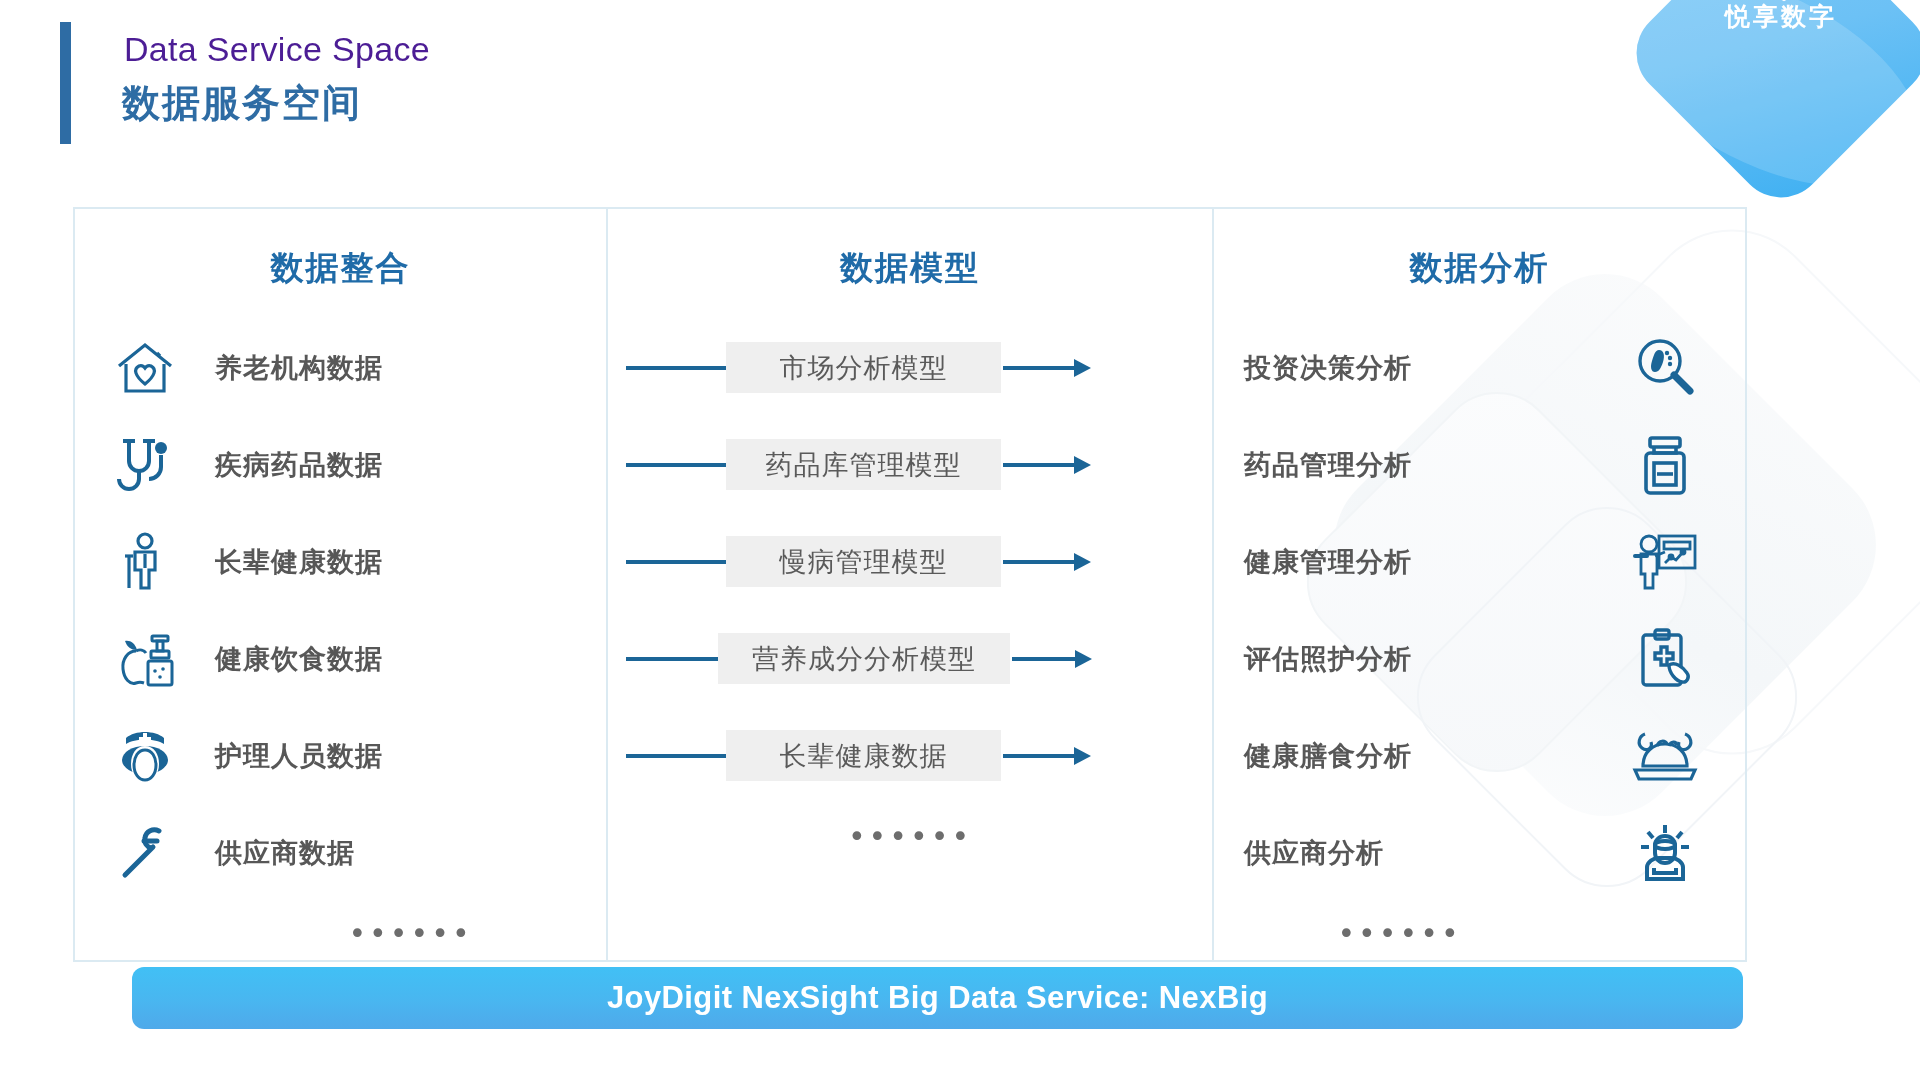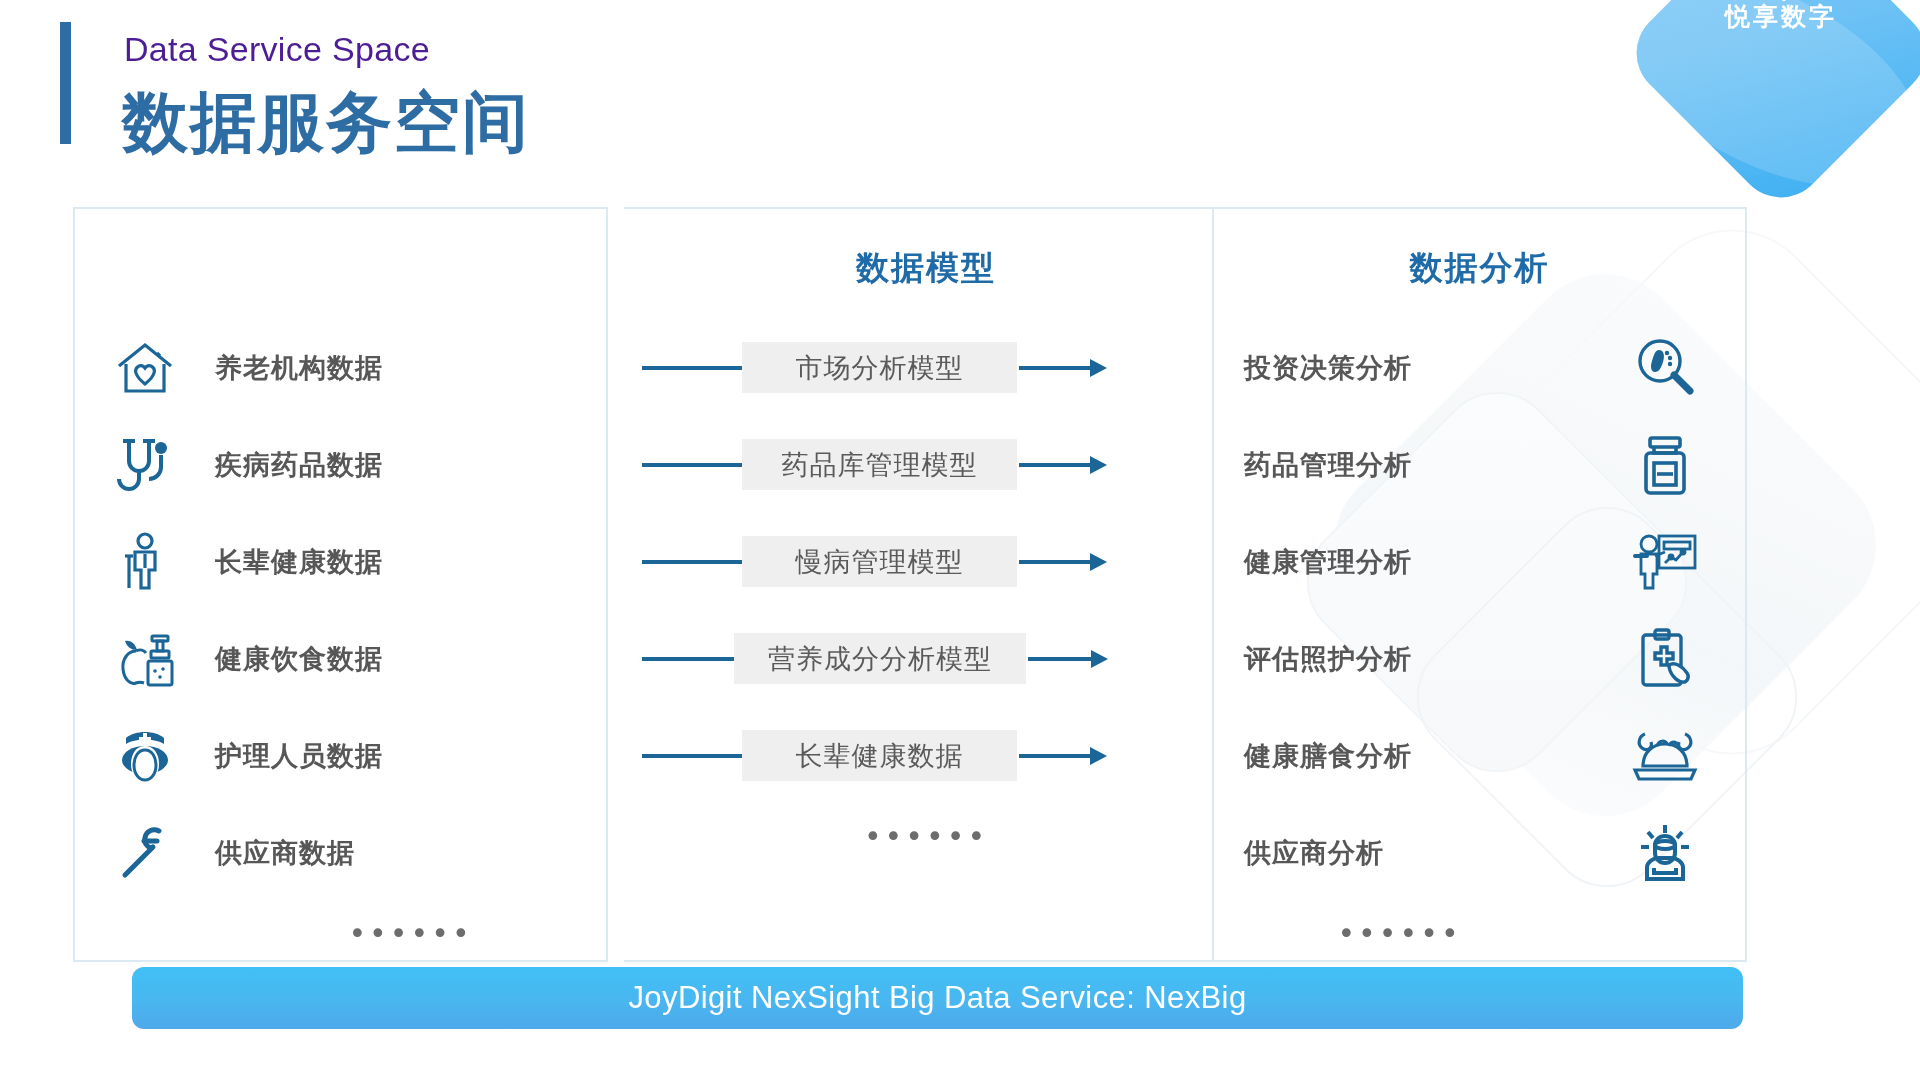--- a/index.html
+++ b/index.html
@@ -13,42 +13,42 @@
   .wm1{left:1345px;top:430px;width:300px;height:300px;transform:rotate(45deg);background:linear-gradient(135deg,#fbfcfd 0%,#f6f8fa 100%);border-color:#f2f5f7;}
   .wm2{left:1455px;top:545px;width:300px;height:300px;transform:rotate(45deg);border-color:#f1f4f7;}
   .wm3{left:1520px;top:280px;width:420px;height:420px;transform:rotate(45deg);border-color:#f6f8fa;border-radius:90px;}
   .wmfill{position:absolute;left:1390px;top:330px;width:430px;height:430px;transform:rotate(45deg);
           background:linear-gradient(160deg,#fafbfc 0%,#f4f7f9 60%,#fbfcfd 100%);border-radius:80px;pointer-events:none;}
 
   
   .hdr-bar{position:absolute;left:60px;top:22px;width:11px;height:122px;background:#2e6ca4;}
   .hdr-en{position:absolute;left:124px;top:30px;font-size:34px;color:#4c1d95;letter-spacing:.3px;
           font-family:"Liberation Sans",sans-serif;}
-  .hdr-cn{position:absolute;left:122px;top:78px;font-size:66px;font-weight:bold;color:#2e6ca4;letter-spacing:2px;
+  .hdr-cn{position:absolute;left:122px;top:78px;font-size:38px;font-weight:bold;color:#2e6ca4;letter-spacing:2px;
           font-family:Liberation Serif, serif;}
 
   
   .logo-wrap{position:absolute;left:1636px;top:-92px;width:290px;height:290px;}
   .logo-dia{position:absolute;left:0;top:0;width:230px;height:230px;border-radius:44px;
             transform:rotate(45deg);transform-origin:50% 50%;
             background:linear-gradient(120deg,#7dc9f7 0%,#6cc1f5 45%,#3fb0f2 100%);
             left:30px;top:30px;}
   .logo-shine{position:absolute;left:30px;top:30px;width:230px;height:230px;border-radius:44px;
             transform:rotate(45deg);overflow:hidden;}
   .logo-shine:after{content:"";position:absolute;left:-40px;top:58px;width:330px;height:170px;
             background:rgba(255,255,255,.16);border-radius:50%;transform:rotate(-18deg);}
   .logo-hex{position:absolute;left:110px;top:8px;width:76px;height:86px;}
   .logo-cn{position:absolute;left:0;top:92px;width:290px;text-align:center;color:#fff;
             font-size:25px;font-weight:bold;letter-spacing:3px;
             font-family:"DejaVu Sans","Liberation Sans",sans-serif;}
 
   
   .panel{position:absolute;top:207px;height:755px;border:2px solid #dbeaf2;background:transparent;box-sizing:border-box;}
   #panel1{left:73px;width:535px;}
-  #panel2{left:608px;width:604px;border-left:none;border-right:none;margin-left:16px;}
+  #panel2{left:608px;width:604px;border-left:none;border-right:none;}
   #panel3{left:1212px;width:535px;}
   .ptitle{position:absolute;top:37px;width:100%;text-align:center;font-size:33px;font-weight:bold;
           color:#1f6ba8;letter-spacing:2px;font-family:"DejaVu Sans","Liberation Sans",sans-serif;}
 
   
   .rows{position:absolute;left:0;top:110px;width:100%;}
   .row{height:97px;display:flex;align-items:center;}
 
   
   .c1-icon{width:140px;display:flex;justify-content:center;align-items:center;}
@@ -72,21 +72,21 @@
 
   .dots{height:66px;display:flex;align-items:center;justify-content:center;}
   .dots span{font-size:30px;color:#6d6d6d;letter-spacing:3px;line-height:1;font-family:"DejaVu Sans",sans-serif;}
   .c1-dots{padding-left:140px;}
   .c3-dots{padding-right:160px;}
 
   
   .banner{position:absolute;left:132px;top:967px;width:1611px;height:62px;border-radius:12px;
           background:linear-gradient(180deg,#41c0f5 0%,#49b6f0 55%,#4fa9ea 100%);
           display:flex;align-items:center;justify-content:center;}
-  .banner span{color:#fff;font-size:31px;font-weight:normal;letter-spacing:.4px;
+  .banner span{color:#fff;font-size:31px;font-weight:bold;letter-spacing:.4px;
           font-family:"Liberation Sans",sans-serif;}
 
   svg{display:block;}
 </style>
 </head>
 <body>
 
 <div class="wmfill"></div>
 <div class="wm wm3"></div>
 <div class="wm wm1"></div>
@@ -102,20 +102,21 @@
   <div class="logo-hex">
     <svg width="76" height="86" viewBox="0 0 76 86">
         <polygon points="38,3 72,22 72,64 38,83 4,64 4,22" fill="none" stroke="#ffffff" stroke-width="4"></polygon>
       </svg>
   </div>
 
   <div class="logo-cn">悦享数字</div>
 </div>
 
 <div class="panel" id="panel1">
+  <div class="ptitle">数据整合</div>
   <div class="rows">
 
     <div class="row">
       <div class="c1-icon">
         <svg width="64" height="64" viewBox="0 0 64 64" fill="none" stroke="#1b6597" stroke-width="3.2">
           <polyline points="6,30 32,9 58,30"></polyline>
           <polyline points="13,28 13,55 51,55 51,28"></polyline>
           <path d="M32 48 C22 40 20 33 26 30 C29.5 28.4 32 32 32 32 C32 32 34.5 28.4 38 30 C44 33 42 40 32 48 Z"></path>
           <line x1="44" y1="17" x2="47" y2="20"></line>
         </svg>

